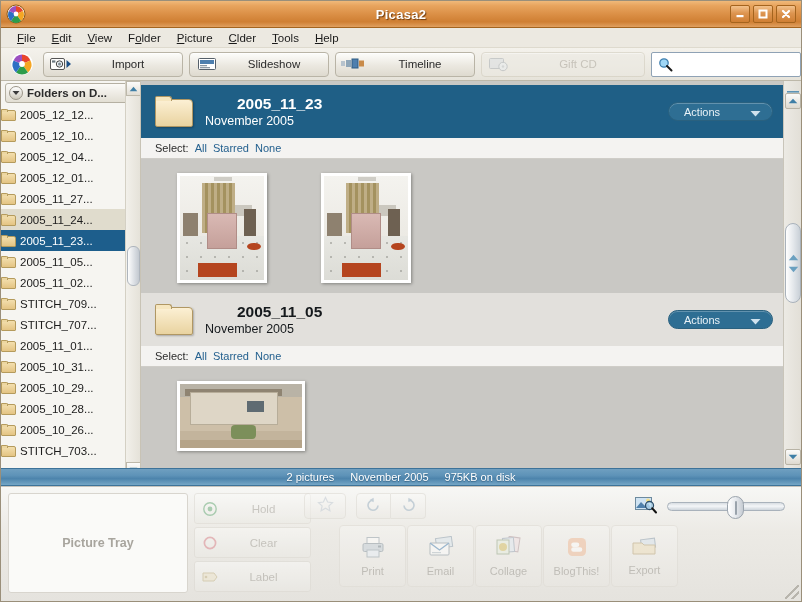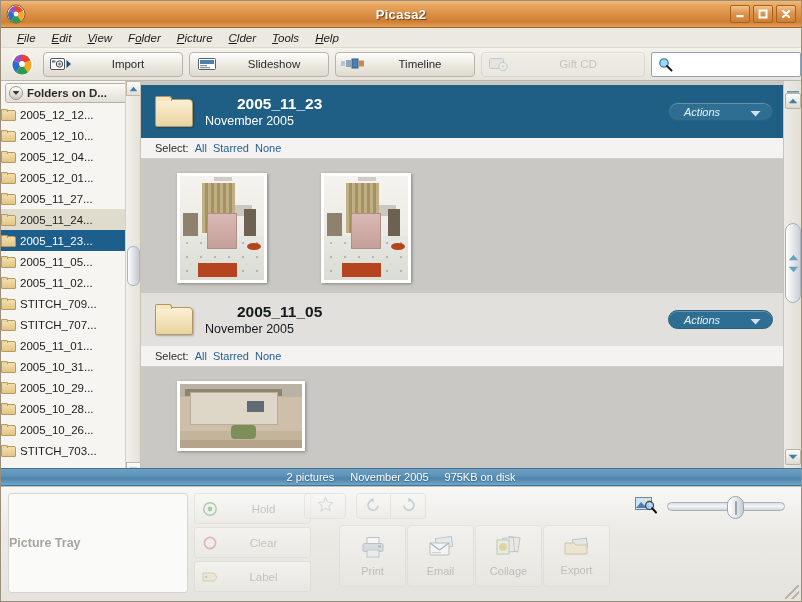--- a/index.html
+++ b/index.html
@@ -42,21 +42,20 @@
     cursor:pointer;
   }
   .win-btn svg{display:block}
 
   
   .menubar{
     position:absolute; left:0; top:27px; width:800px; height:20px;
     background:#ece9e1;
     display:flex; align-items:center; padding-left:9px; gap:0px;
     border-bottom:1px solid #dedace;
-    font-style:italic;
   }
   .menu-item{
     font-size:11.5px; color:#1a1a1a; padding:2px 9px 2px 7px; cursor:default;
   }
   .menu-item u{ text-decoration:underline; }
 
   
   .toolbar{
     position:absolute; left:0; top:47px; width:800px; height:33px;
     background:linear-gradient(to bottom,#f4f2ec,#e6e3da);
@@ -181,21 +180,20 @@
   .grp-titles{ display:flex;flex-direction:column; justify-content:center; }
   .grp-title{ font-size:15.5px; font-weight:bold; line-height:19px;margin-left:32px;}
   .grp-sub{ font-size:12.5px; line-height:17px;}
   .grp-head.active .grp-title,.grp-head.active .grp-sub{ color:#ffffff; }
   .grp-head.inactive .grp-title,.grp-head.inactive .grp-sub{ color:#15191c; }
   .actions-btn{
     margin-left:auto; width:105px;height:19px;border-radius:10px;
     background:#2e6e93; border:1px solid #2a617f;
     display:flex;align-items:center; cursor:pointer;
     box-shadow:0 1px 0 rgba(255,255,255,.25) inset;
-    font-style:italic;
   }
   .actions-btn .lbl{ font-size:11px;color:#e9f2f7; padding-left:15px;}
   .actions-btn .car{ margin-left:auto;margin-right:11px; }
   .select-bar{
     height:21px; background:#f4f3f1; border-bottom:1px solid #cfcdc8;
     display:flex; align-items:center; gap:6px; padding-left:14px;
     font-size:11px; color:#2c2c2c;
   }
   .select-bar a{ color:#25618f; text-decoration:none; cursor:pointer;}
   .thumbs{ background:#c9c8c4; padding:14px 0 10px 36px; display:flex; gap:54px; }
@@ -266,21 +264,21 @@
 
   
   .bottom{
     position:absolute; left:0; right:0; bottom:0; height:115px;
     background:linear-gradient(to bottom,#f7f7f5,#eceae5 40%,#e5e3de);
     border-top:1px solid #c6c3bc;
   }
   .tray{
     position:absolute; left:7px; top:6px; width:180px; height:100px;
     background:#fafaf8; border:1px solid #d8d5ce; border-radius:3px;
-    display:flex;align-items:center;justify-content:flex-start;
+    display:flex;align-items:center;justify-content:center;
     color:#a8a59e; font-size:12.5px; font-weight:bold;
   }
   .hcl-col{ position:absolute; left:193px; top:6px; width:100px; }
   .hcl{
     width:117px;height:31px;margin-bottom:3px;
     background:linear-gradient(to bottom,#fafaf8,#ecebe6);
     border:1px solid #dcd9d2; border-radius:3px;
     display:flex;align-items:center; cursor:pointer;
   }
   .hcl .ic{ width:30px; display:flex;align-items:center;justify-content:center;}
@@ -847,20 +845,30 @@
             <rect x="13" y="1" width="11" height="14" fill="#f3e3e6" stroke="#b9a3a8" transform="rotate(9 18 8)"></rect>
             <rect x="8" y="2" width="11" height="14" fill="#e3eaf3" stroke="#9facbb" transform="rotate(-5 13 9)"></rect>
             <rect x="2" y="4" width="12" height="14" fill="#e9f0e2" stroke="#9aaa8d"></rect>
             <circle cx="8" cy="11" r="4" fill="#d9c46e"></circle>
           </svg>
         </span>
         <span class="lb">Collage</span>
       </div>
       <div class="bigbtn dis">
         <span>
+          <svg width="24" height="22" viewBox="0 0 24 22">
+            <rect x="3" y="2" width="18" height="18" rx="4.5" fill="#f3c1a0"></rect>
+            <path d="M8.5 6.5 h3.5 a2.3 2.3 0 0 1 0 4.6 h-3.5 a2.3 2.3 0 0 1 0 -4.6 Z" fill="#ffffff"></path>
+            <path d="M8.5 11.2 h6.5 a2.3 2.3 0 0 1 0 4.6 h-6.5 a2.3 2.3 0 0 1 0 -4.6 Z" fill="#ffffff"></path>
+          </svg>
+        </span>
+        <span class="lb">BlogThis!</span>
+      </div>
+      <div class="bigbtn dis">
+        <span>
           <svg width="28" height="20" viewBox="0 0 28 20">
             <rect x="10" y="2" width="14" height="9" fill="#dce7f0" stroke="#93a5b4" transform="rotate(-7 17 6)"></rect>
             <path d="M2 6 h9 l2 2 h11 v9 h-22 Z" fill="#f0e2c2" stroke="#bda87f"></path>
           </svg>
         </span>
         <span class="lb">Export</span>
       </div>
     </div>
 
     <div class="zoomrow">

